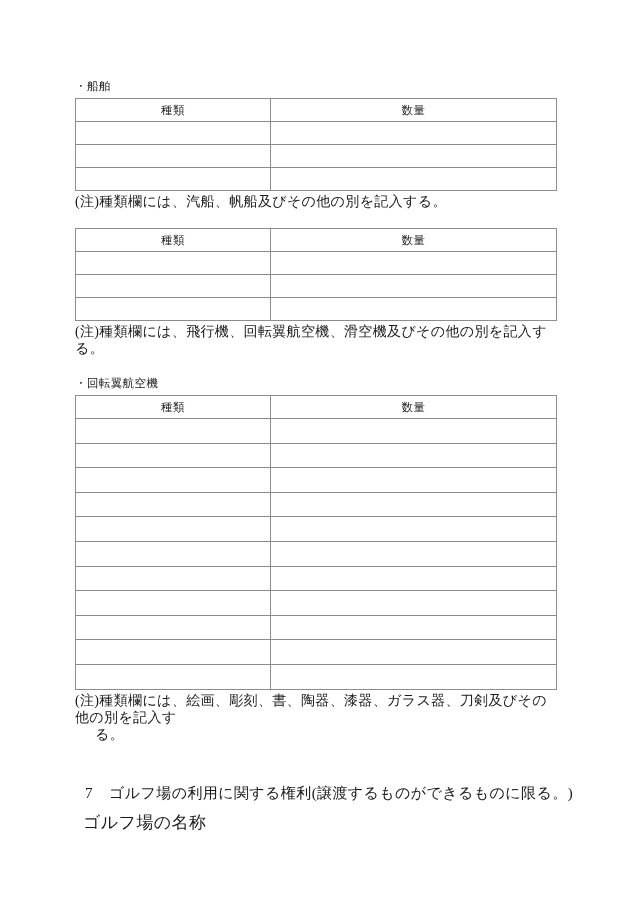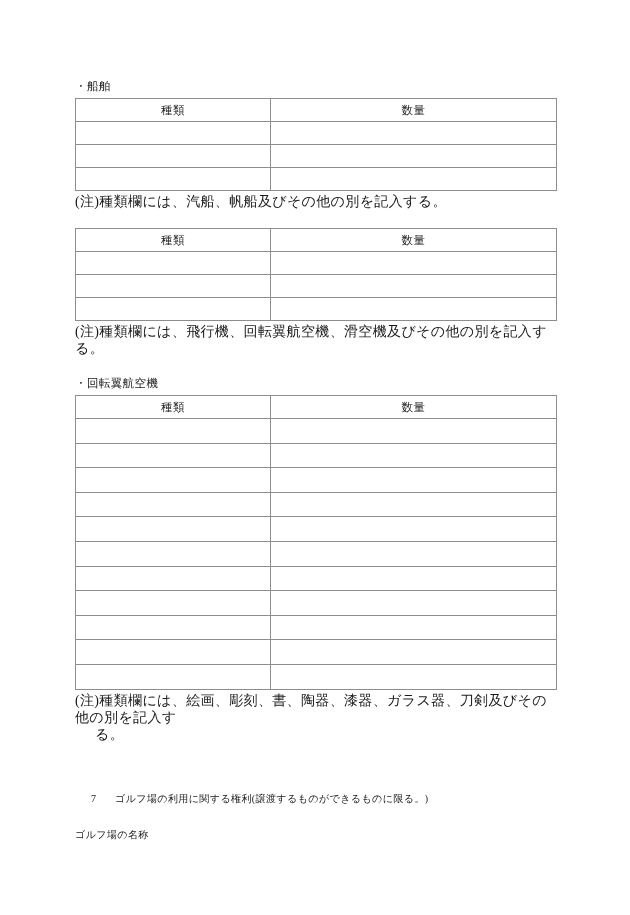--- a/index.html
+++ b/index.html
@@ -82,39 +82,39 @@
   }
   .note-indent {
     display: block;
     padding-left: 20px;
   }
   .spacer-md { height: 18px; }
   .spacer-lg { height: 30px; }
 
   
   .numbered-item {
-    font-size: 10px;
+    font-size: 15px;
     line-height: 20px;
     letter-spacing: 0.4px;
-    margin: 16px;
+    margin: 10px;
     white-space: nowrap;
   }
   .numbered-item .num {
     display: inline-block;
     min-width: 10px;
   }
   .numbered-item .gap {
     display: inline-block;
     width: 14px;
   }
   .sub-line {
-    font-size: 10px;
+    font-size: 17px;
     line-height: 20px;
     letter-spacing: 0.4px;
-    margin: 0;
+    margin: 8px;
     white-space: nowrap;
   }
 </style>
 </head>
 <body>
 
 <div class="page">
   <div class="content">
 
     <div>

